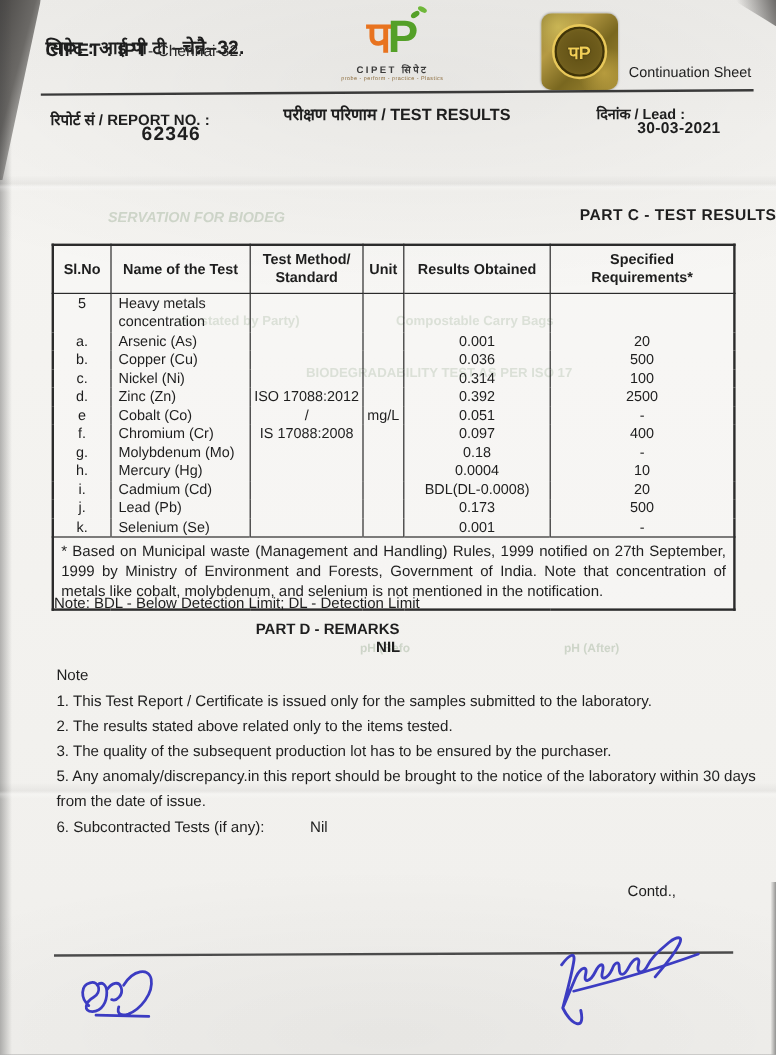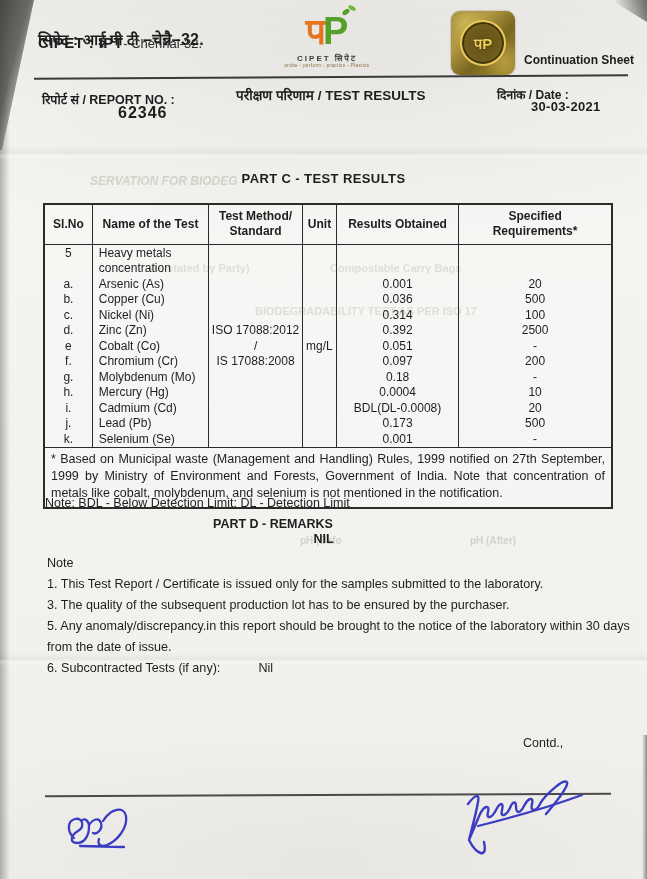--- a/index.html
+++ b/index.html
@@ -47,32 +47,32 @@
   .seal { left:451px; top:11px; width:64px; height:64px; border-radius:9px;
     background:
       radial-gradient(circle at 22% 18%, rgba(210,190,90,0.8), rgba(0,0,0,0) 32%),
       radial-gradient(circle at 82% 78%, rgba(200,170,70,0.7), rgba(0,0,0,0) 30%),
       linear-gradient(135deg,#8c7c34 0%, #b59a44 30%, #79671f 60%, #a38b35 100%);
     display:flex; align-items:center; justify-content:center; box-shadow:0 0 2px rgba(0,0,0,0.4); }
   .seal-ring { width:46px; height:46px; border-radius:50%; border:2px solid #e8c85a;
     background:radial-gradient(circle,#5f4f14 0%, #6e5c1c 55%, #8a7426 100%);
     display:flex; align-items:center; justify-content:center; box-shadow:inset 0 0 0 2px #403408; }
   .seal-glyph { color:#f2cf56; font-weight:bold; font-size:15px; text-shadow:0 0 1px #000; }
-  .cont-sheet { left:524px; top:53px; font-size:12px; color:#1c1c1c;font-weight:bold; }
+  .cont-sheet { left:524px; top:53px; font-size:12px; color:#1c1c1c; }
 
   .rule1 { left:34px; top:76px; width:594px; height:2px; background:#3a3a3a; transform:rotate(-0.35deg); }
   .rule2 { left:45px; top:794px; width:566px; height:2px; background:#4b4b4b; transform:rotate(-0.25deg); }
 
   .report-label { left:42px; top:91px; font-size:12.5px; font-weight:bold; }
   .report-no { left:118px; top:104px; font-size:16px; font-weight:bold; letter-spacing:1px; }
   .doc-title { left:236px; top:86px; font-size:13.5px; font-weight:bold; }
   .date-label { left:497px; top:86px; font-size:12px; font-weight:600; }
   .date-value { left:531px; top:99px; font-size:13px; font-weight:bold; letter-spacing:0.3px; }
 
-  .part-c-heading { left:0; top:171px; width:647px; text-align:center; font-size:13px; font-weight:bold; letter-spacing:0.4px; }
+  .part-c-heading { left:0; top:171px; width:647px; text-align:right; font-size:13px; font-weight:bold; letter-spacing:0.4px; }
 
   
   .results-table { position:absolute; left:43px; top:203px; width:570px; border-collapse:collapse;
     border:2px solid #2b2b2b; background:rgba(255,255,255,0.25); }
   .results-table th { border:1px solid #2b2b2b; font-size:12px; font-weight:bold; height:40px;
     text-align:center; white-space:pre-line; line-height:1.25; padding:1px 2px; }
   .results-table td { border-left:1px solid #2b2b2b; border-right:1px solid #2b2b2b;
     font-size:12px; line-height:15.5px; padding:0 2px; vertical-align:top; }
   .results-table td.c { text-align:center; }
   .results-table td.name { padding-left:6px; white-space:pre-line; }
@@ -142,21 +142,21 @@
       <span class="seal-glyph">पP</span>
     </div>
   </div>
   <div class="abs cont-sheet">Continuation Sheet</div>
 
   <div class="abs rule1"></div>
 
   <div class="abs report-label">रिपोर्ट सं / REPORT NO. :</div>
   <div class="abs report-no">62346</div>
   <div class="abs doc-title">परीक्षण परिणाम / TEST RESULTS</div>
-  <div class="abs date-label">दिनांक / Date :</div>
+  <div class="abs date-label">दिनांक / Lead :</div>
   <div class="abs date-value">30-03-2021</div>
 
   <div class="abs part-c-heading">PART C - TEST RESULTS</div>
 
   <table class="results-table">
     <colgroup>
       <col style="width:8.5%">
         <col style="width:20.5%">
         <col style="width:16.5%">
       <col style="width:6%">
@@ -213,21 +213,21 @@
         <tr>
           <td class="c">e</td>
           <td class="name">Cobalt (Co)</td>
           <td class="c">0.051</td>
           <td class="c">-</td>
         </tr>
         <tr>
           <td class="c">f.</td>
           <td class="name">Chromium (Cr)</td>
           <td class="c">0.097</td>
-          <td class="c">200</td>
+          <td class="c">400</td>
         </tr>
         <tr>
           <td class="c">g.</td>
           <td class="name">Molybdenum (Mo)</td>
           <td class="c">0.18</td>
           <td class="c">-</td>
         </tr>
         <tr>
           <td class="c">h.</td>
           <td class="name">Mercury (Hg)</td>
@@ -262,20 +262,21 @@
 
   <div class="abs bdl-note">Note: BDL - Below Detection Limit; DL - Detection Limit</div>
 
   <div class="abs part-d-heading">PART D - REMARKS</div>
   <div class="abs part-d-value">NIL</div>
 
   <div class="abs notes">
     <div class="nt">Note</div>
     <div id="note-items">
         <div class="nt">1. This Test Report / Certificate is issued only for the samples submitted to the laboratory.</div>
+        <div class="nt">2. The results stated above related only to the items tested.</div>
         <div class="nt">3. The quality of the subsequent production lot has to be ensured by the purchaser.</div>
         <div class="nt">5. Any anomaly/discrepancy.in this report should be brought to the notice of the laboratory within 30 days from the date of issue.</div>
       </div>
     <div class="note6">
       <span>6. Subcontracted Tests (if any):</span><span class="gap"></span><span>Nil</span>
     </div>
   </div>
 
   <div class="abs contd">Contd.,</div>
 

